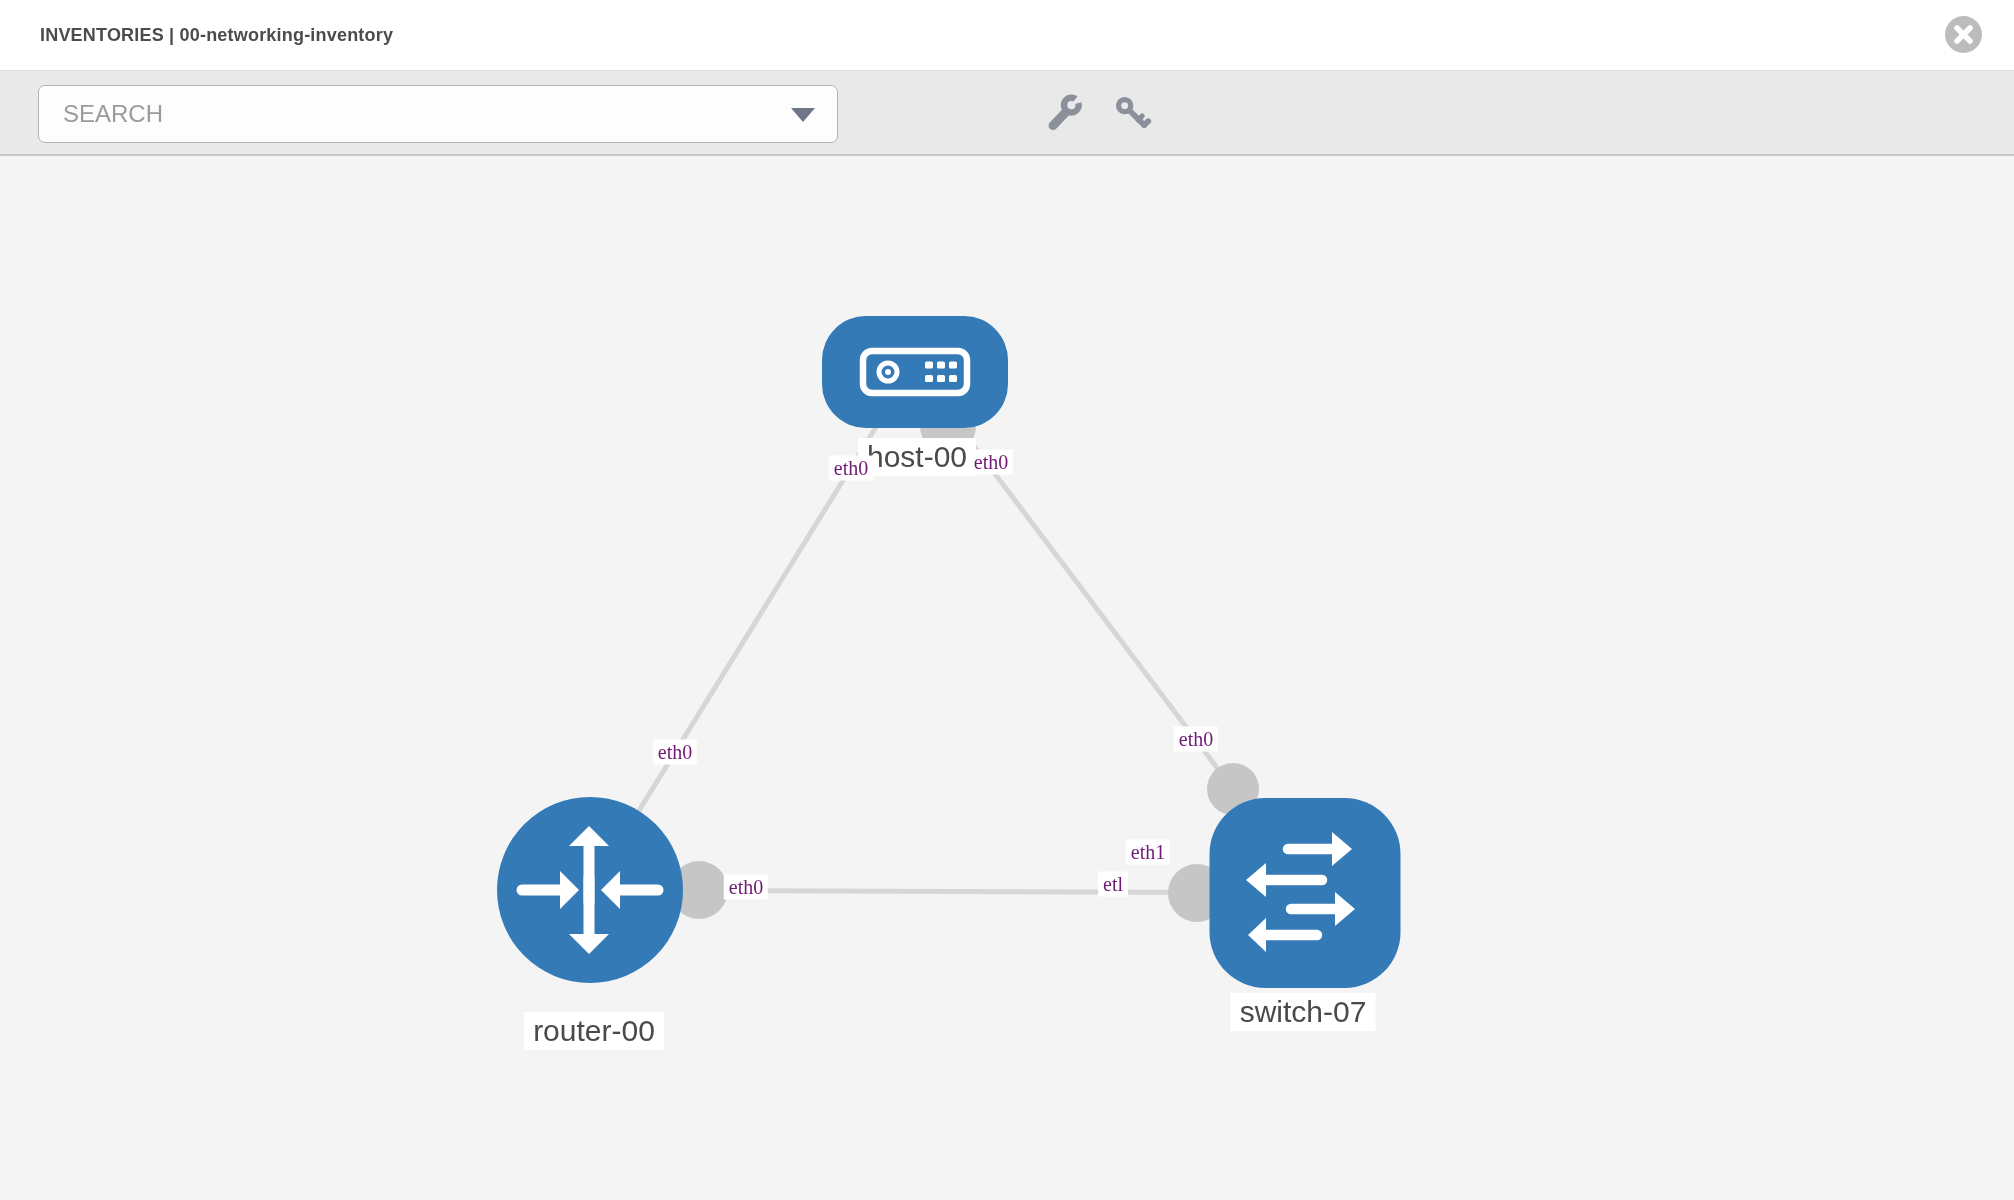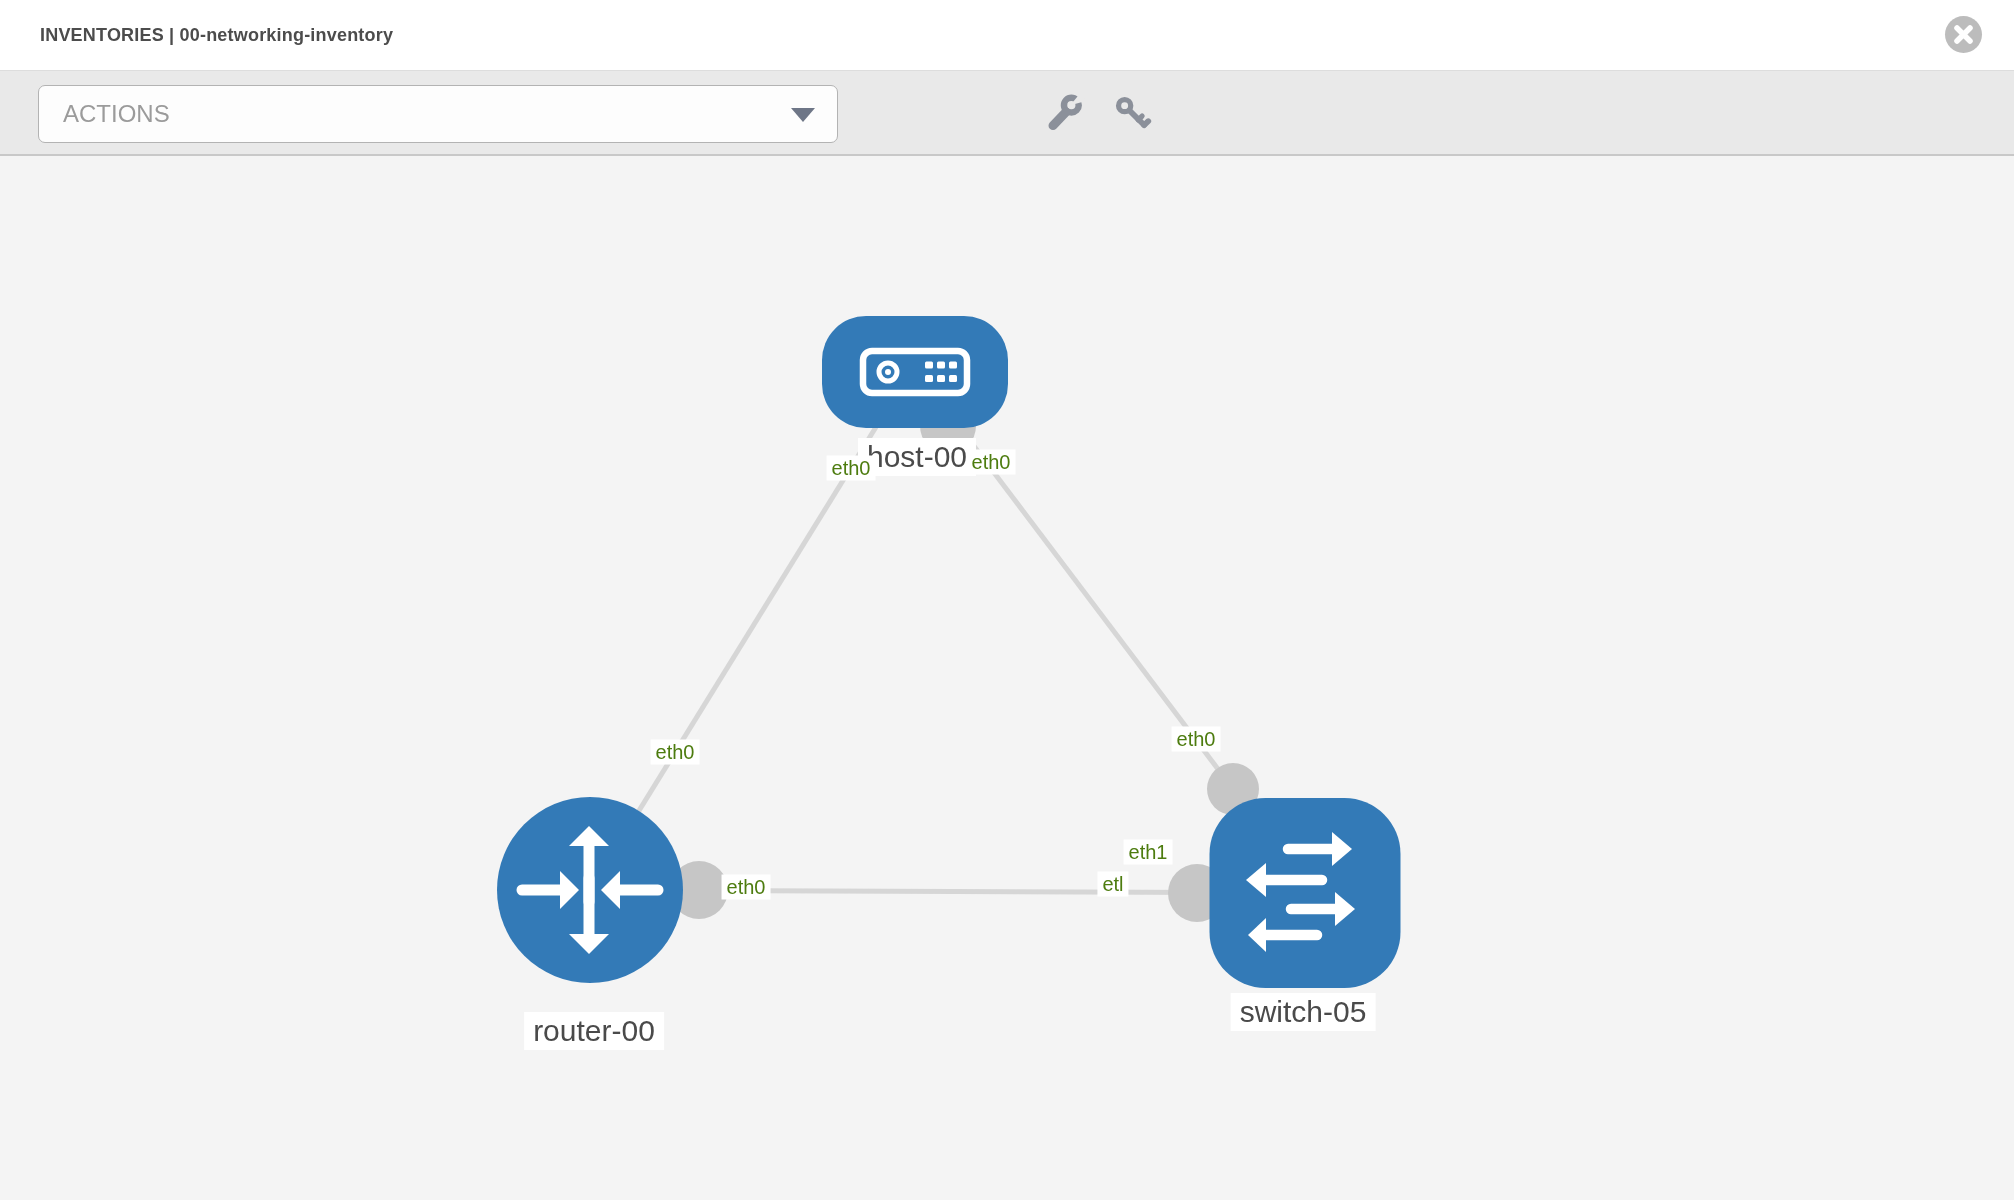--- a/index.html
+++ b/index.html
@@ -52,41 +52,41 @@
   .canvas { position:absolute; top:156px; left:0; right:0; bottom:0; background:#f4f4f4; }
   .canvas svg { position:absolute; top:0; left:0; }
   .node-label {
     position:absolute; transform:translate(-50%,-50%);
     background:#ffffff; padding:2px 9px;
     font-size:30px; color:#4a4a4a; white-space:nowrap;
   }
   .if-label {
     position:absolute; transform:translate(-50%,-50%);
     background:#ffffff; padding:1px 5px;
-    font-size:20px; color:#4d7c0f; white-space:nowrap;
+    font-size:20px; color:#701a75; white-space:nowrap;font-family:Liberation Serif, serif;
   }
 </style>
 </head>
 <body>
 
 <div class="page">
 
   <div class="header">
     <div class="page-title">INVENTORIES | 00-networking-inventory</div>
     <div class="close-btn">
       <svg width="37" height="37" viewBox="0 0 37 37">
         <line x1="12" y1="12" x2="25" y2="25" stroke="#ffffff" stroke-width="5.5" stroke-linecap="round"></line>
         <line x1="25" y1="12" x2="12" y2="25" stroke="#ffffff" stroke-width="5.5" stroke-linecap="round"></line>
       </svg>
     </div>
   </div>
 
   <div class="toolbar">
     <div class="select-box" id="actions-select">
-      <span>ACTIONS</span>
+      <span>SEARCH</span>
       <span class="select-caret"></span>
     </div>
 
     <div class="tool-icons">
       <div class="tool-btn">
         <svg width="42" height="42" viewBox="0 0 40 40">
           <circle cx="27" cy="12.5" r="7" fill="none" stroke="#8b909a" stroke-width="6.2"></circle>
           <polygon points="26,12.5 36,0.5 41,8.5" fill="#e9e9e9"></polygon>
           <line x1="9.5" y1="32" x2="22" y2="19" stroke="#8b909a" stroke-width="8.5" stroke-linecap="round"></line>
         </svg>
@@ -149,21 +149,21 @@
             <line x1="1291" y1="909" x2="1335" y2="909" stroke="#fff" stroke-width="10.5" stroke-linecap="round"></line>
             <polygon points="1355,909 1335,926 1335,892" fill="#fff"></polygon>
             <line x1="1317" y1="935" x2="1266" y2="935" stroke="#fff" stroke-width="10.5" stroke-linecap="round"></line>
             <polygon points="1248,935 1266,918 1266,952" fill="#fff"></polygon>
           </g>
         </g>
       </svg>
     <div id="topo-labels">
         <div class="node-label" style="left: 917px; top: 301px;">host-00</div>
         <div class="node-label" style="left: 594px; top: 856px; margin-top: 19px;">router-00</div>
-        <div class="node-label" style="left: 1303px; top: 856px;">switch-05</div>
+        <div class="node-label" style="left: 1303px; top: 856px;">switch-07</div>
         <div class="if-label" style="left: 851px; top: 312px;">eth0</div>
         <div class="if-label" style="left: 991px; top: 306px;">eth0</div>
         <div class="if-label" style="left: 675px; top: 596px;">eth0</div>
         <div class="if-label" style="left: 1196px; top: 583px;">eth0</div>
         <div class="if-label" style="left: 746px; top: 731px;">eth0</div>
         <div class="if-label" style="left: 1113px; top: 728px; text-align: center;">etl</div>
         <div class="if-label" style="left: 1148px; top: 696px;">eth1</div>
       </div>
 
   </div>

